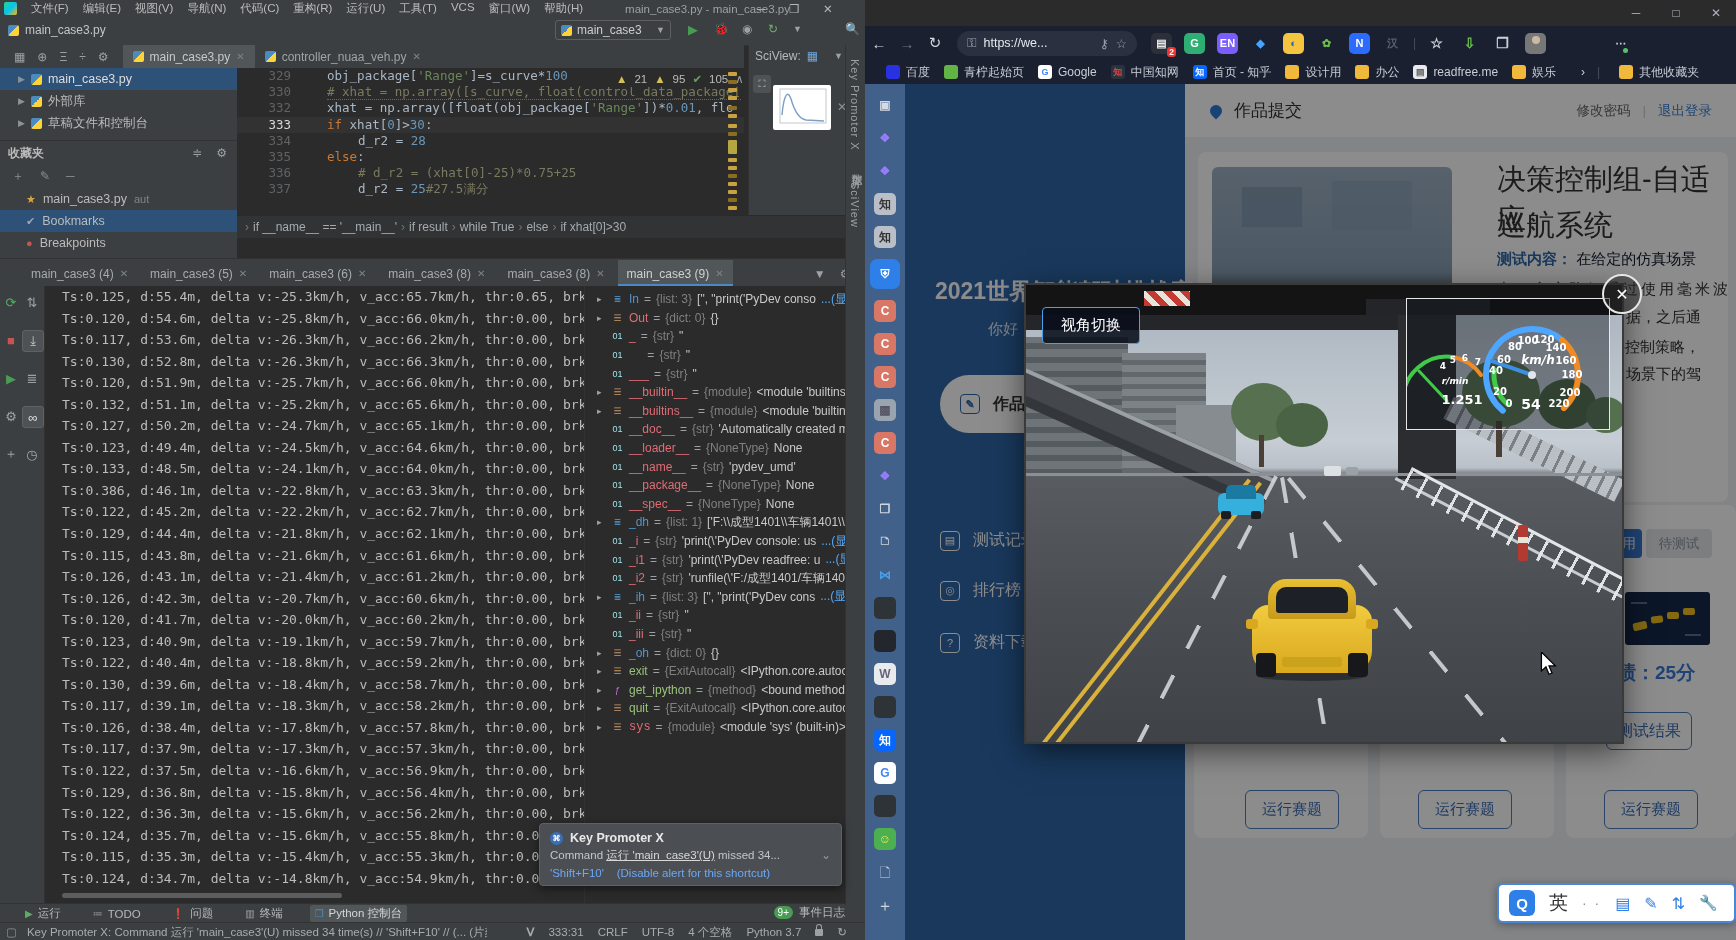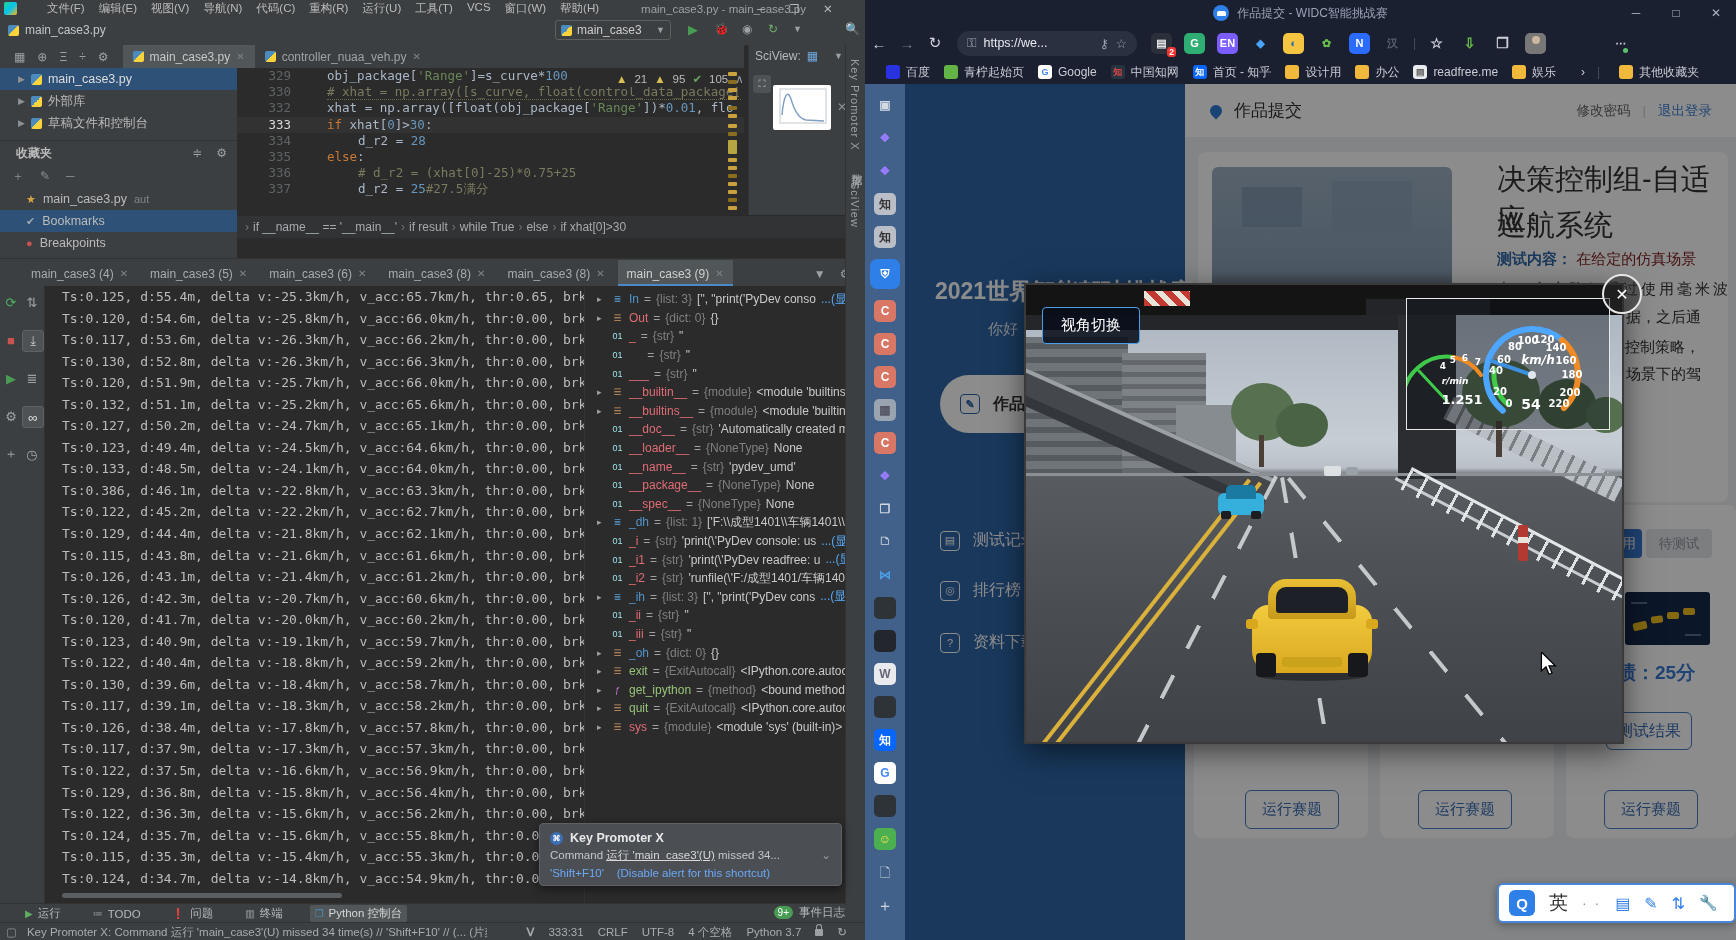--- a/index.html
+++ b/index.html
@@ -114,21 +114,21 @@
 </style>
 </head>
 <body>
 
 <div class="screen">
 
   <div class="a ide">
 
     <div class="a menubar">
       <span class="pclogo"></span>
-      <span style="display:flex;gap:14px;margin-left:16px;">
+      <span style="display:flex;gap:14px;">
 
       <span>文件(F)</span>
           <span>编辑(E)</span>
           <span>视图(V)</span>
           <span>导航(N)</span>
           <span>代码(C)</span>
           <span>重构(R)</span>
           <span>运行(U)</span>
           <span>工具(T)</span>
           <span>VCS</span>
@@ -200,21 +200,21 @@
 
           <div class="trow">
             <span class="tree-ar">▶</span>
             <span class="py12"></span>
             <span>草稿文件和控制台</span>
           </div>
         </div>
     </div>
 
     <div class="a favhdr">
-      <span style="padding-left:16px;font-weight:bold;">收藏夹</span>
+      <span style="padding-left:8px;font-weight:bold;">收藏夹</span>
       <span style="margin-left:auto;margin-right:10px;display:flex;gap:14px;color:#9da1a5;">
         <span>≑</span>
         <span>⚙</span>
       </span>
     </div>
     <div class="a favbar">
       <span>＋</span>
       <span>✎</span>
       <span>─</span>
     </div>
@@ -667,21 +667,21 @@
             <span style="color: rgb(152, 195, 121);">quit</span>
             <span style="color:#9da1a5;">=</span>
             <span class="ty">{ExitAutocall}</span>
             <span class="vv">&lt;IPython.core.autoca</span>
             <span class="lk"></span>
           </div>
 
           <div class="vrow">
             <span class="ar">▸</span>
             <span class="vic" style="color: rgb(209, 154, 102);">☰</span>
-            <span style="color: rgb(224, 108, 117);">sys</span>
+            <span style="color: rgb(224, 108, 117); font-family: Liberation Mono, monospace;">sys</span>
             <span style="color:#9da1a5;">=</span>
             <span class="ty">{module}</span>
             <span class="vv">&lt;module 'sys' (built-in)&gt;</span>
             <span class="lk"></span>
           </div>
         </div>
     </div>
 
     <div class="a notif">
       <div class="t">
@@ -750,26 +750,20 @@
     <div class="a rstrip">
       <div>
 
       <div class="rtab">Key Promoter X</div>
           <div class="rtab">数据库</div>
           <div class="rtab">SciView</div>
         </div>
     </div>
   </div>
 
-  <div class="a btitle">
-    <span style="width:16px;height:16px;border-radius:50%;background:#2f7fe8;display:inline-flex;align-items:center;justify-content:center;">
-        <i style="width:9px;height:5px;background:#fff;border-radius:2px 2px 1px 1px;"></i>
-      </span>
-    <span>作品提交 - WIDC智能挑战赛</span>
-  </div>
   <span class="a bctl" style="left:1616px;">─</span>
   <span class="a bctl" style="left:1656px;">□</span>
   <span class="a bctl" style="left:1696px;">✕</span>
 
   <div class="a btoolbar">
     <span class="navarr">←</span>
     <span class="navarr" style="color:#6b7385;">→</span>
     <span class="navarr">↻</span>
     <span class="addr">
       <span style="color:#9aa2b5;">⚿</span>
@@ -931,21 +925,21 @@
     <div class="cockpit">
       <i style="position:absolute;left:30px;top:20px;width:60px;height:40px;background:#7e96ad;opacity:.7;"></i>
       <i style="position:absolute;left:120px;top:14px;width:80px;height:50px;background:#8aa2b8;opacity:.6;"></i>
       <i style="position:absolute;left:55px;top:120px;width:80px;height:80px;border:8px solid #3fd2e8;border-radius:50%;opacity:.8;"></i>
       <i style="position:absolute;left:150px;top:140px;width:60px;height:46px;background:#23180f;border-radius:6px;"></i>
     </div>
     <div class="a" style="left:592px;top:76px;font-size:29px;color:#333;font-weight:500;">决策控制组-自适应</div>
     <div class="a" style="left:592px;top:122px;font-size:29px;color:#333;font-weight:500;">巡航系统</div>
     <div class="a" style="left:592px;top:166px;font-size:15px;">
       <span style="color:#2e66a8;font-weight:bold;">测试内容：</span>
-      <span style="color:#7f1d1d;text-align:center;">在给定的仿真场景</span>
+      <span style="color:#0f172a;text-align:center;">在给定的仿真场景</span>
     </div>
     <div class="a" style="left:592px;top:196px;font-size:15px;color:#333;letter-spacing:3px;">中，参赛队伍通过使用毫米波雷</div>
     <div class="a" style="left:721px;top:224px;font-size:15px;color:#333;">据，之后通</div>
     <div class="a" style="left:715px;top:254px;font-size:15px;color:#333;">-控制策略，</div>
     <div class="a" style="left:721px;top:281px;font-size:15px;color:#333;">场景下的驾</div>
 
     <div class="card" style="left:289px;top:421px;width:174px;height:333px;"></div>
     <div class="card" style="left:475px;top:421px;width:174px;height:333px;"></div>
     <div class="card" style="left:661px;top:421px;width:170px;height:333px;"></div>
 

